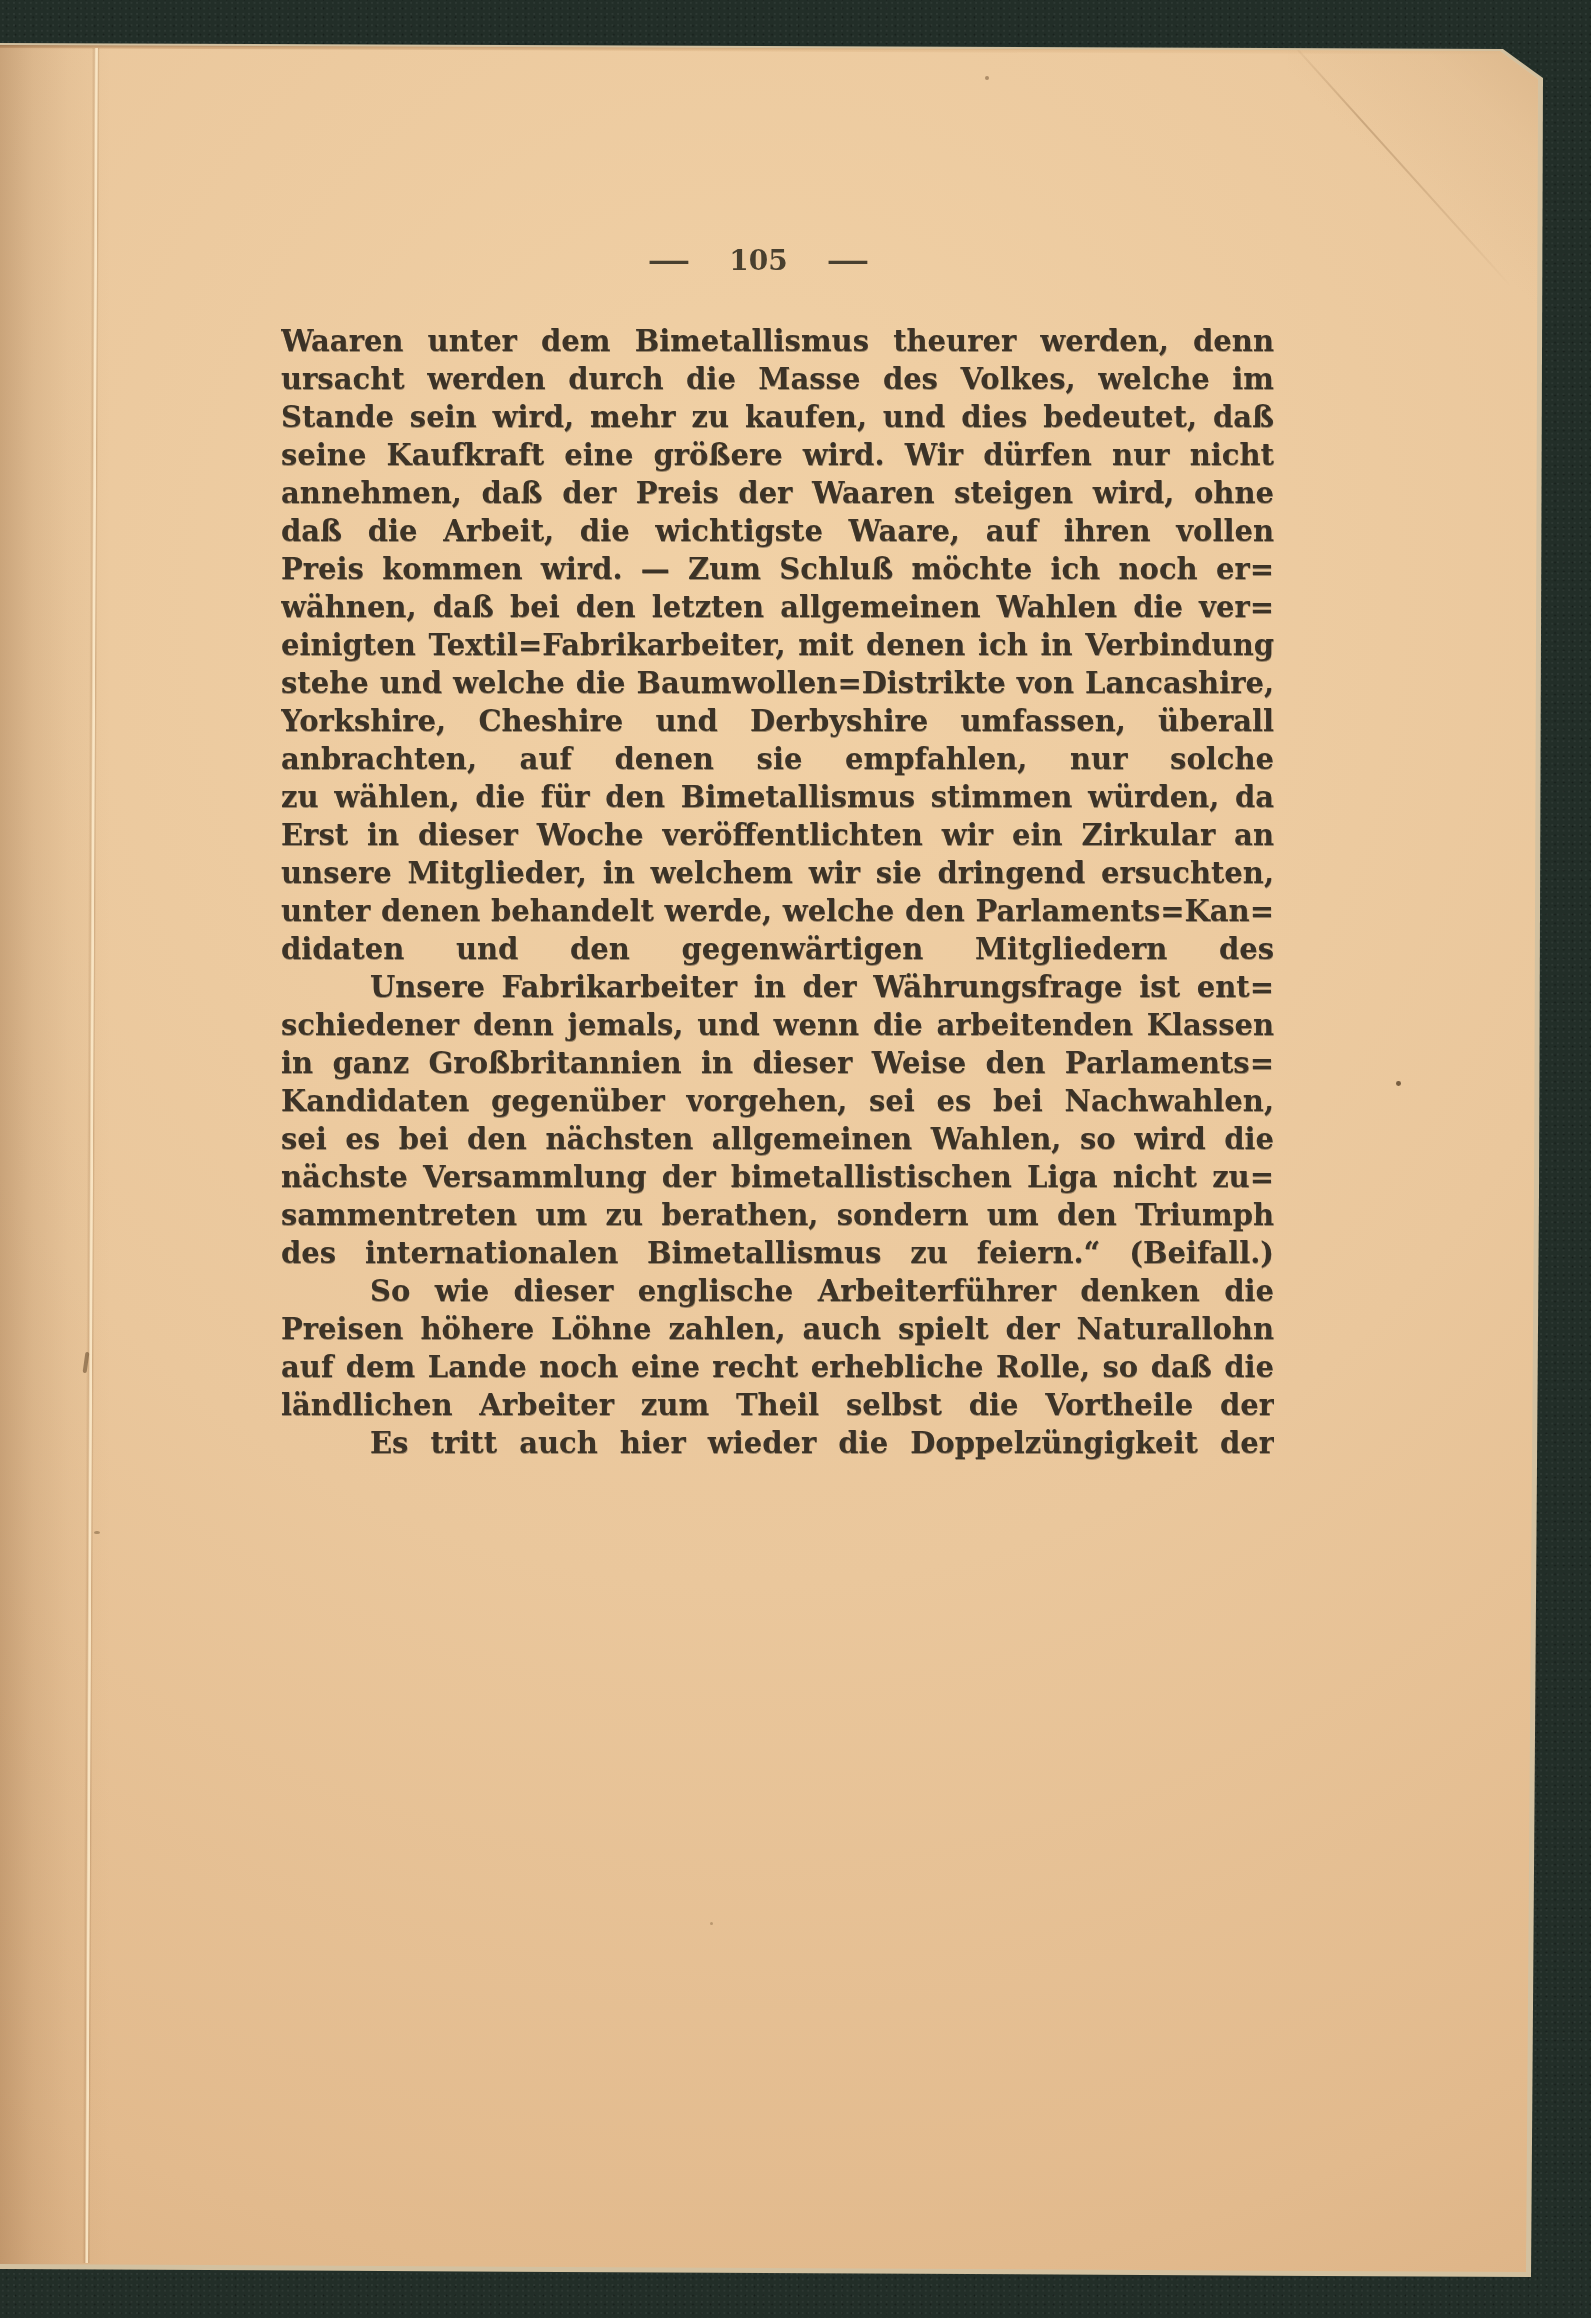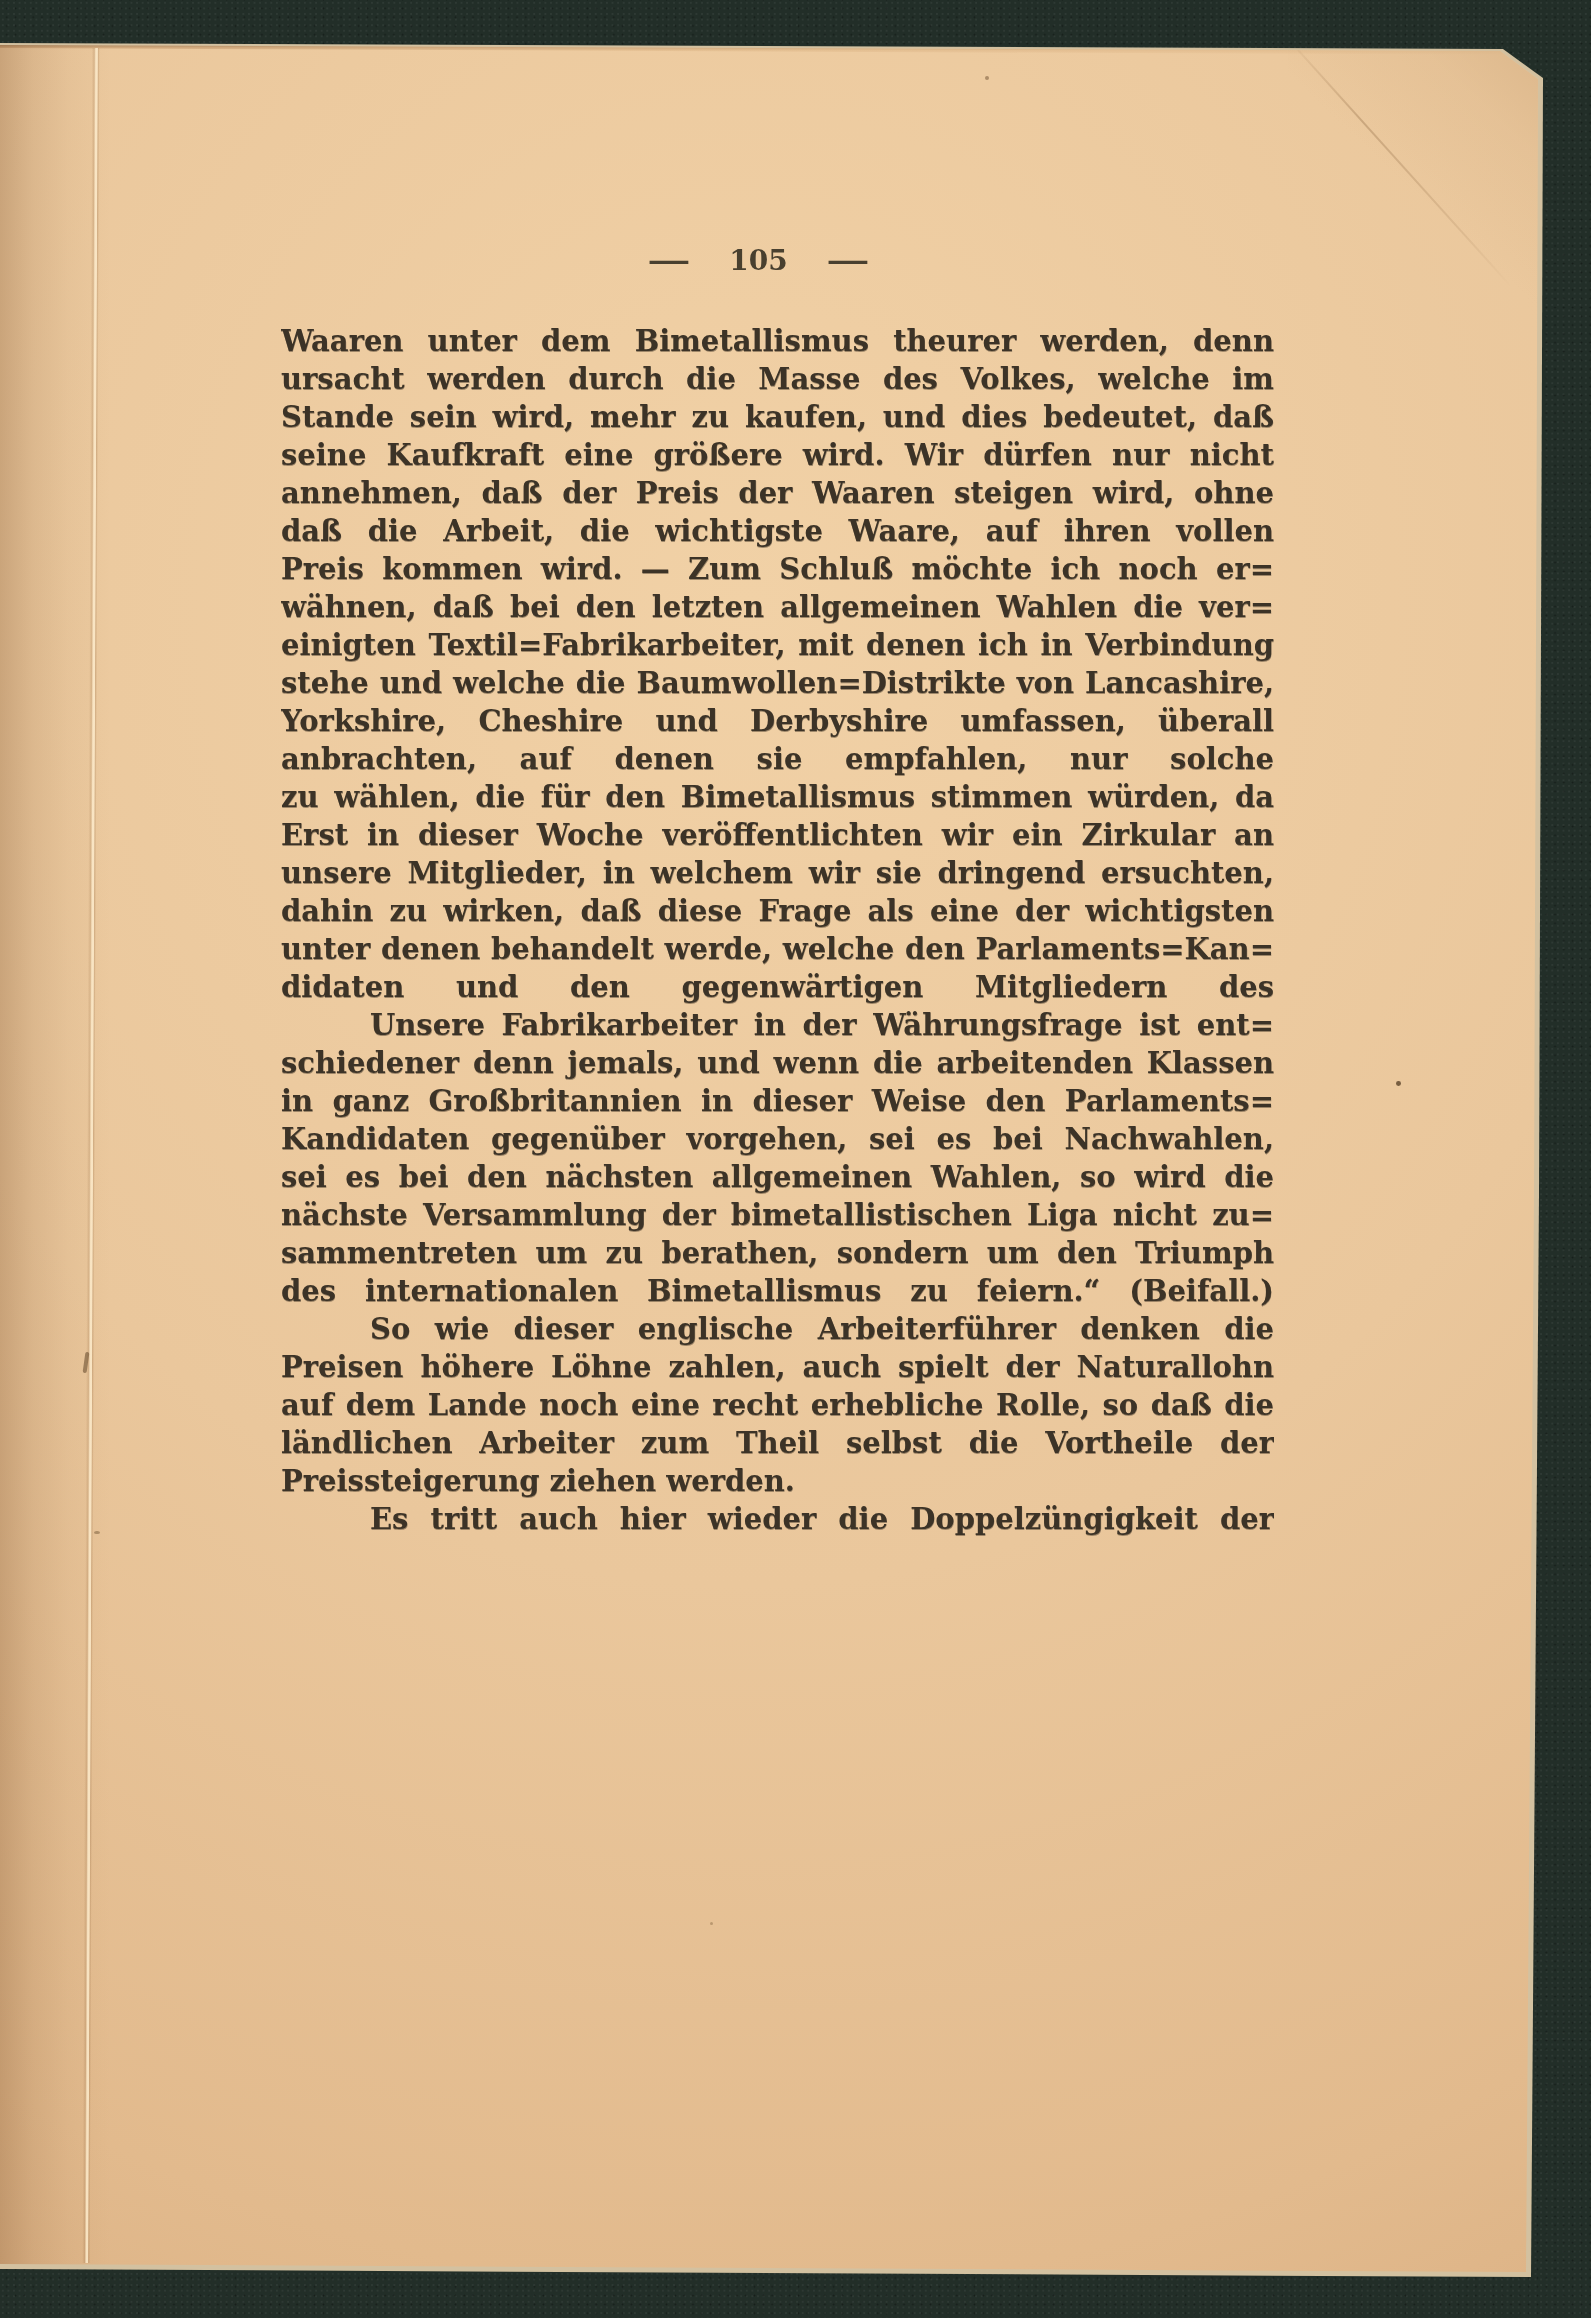--- a/index.html
+++ b/index.html
@@ -111,40 +111,38 @@
           <div class="line">daß die Arbeit, die wichtigste Waare, auf ihren vollen</div>
           <div class="line">Preis kommen wird. — Zum Schluß möchte ich noch er=</div>
           <div class="line">wähnen, daß bei den letzten allgemeinen Wahlen die ver=</div>
           <div class="line">einigten Textil=Fabrikarbeiter, mit denen ich in Verbindung</div>
           <div class="line">stehe und welche die Baumwollen=Distrikte von Lancashire,</div>
           <div class="line">Yorkshire, Cheshire und Derbyshire umfassen, überall Plakate</div>
           <div class="line">anbrachten, auf denen sie empfahlen, nur solche Kandidaten</div>
           <div class="line">zu wählen, die für den Bimetallismus stimmen würden, da</div>
           <div class="line">Erst in dieser Woche veröffentlichten wir ein Zirkular an</div>
           <div class="line">unsere Mitglieder, in welchem wir sie dringend ersuchten,</div>
-          <div class="line">dahin zu wirken, daß diese Frage als eine der wichtigsten</div>
           <div class="line">unter denen behandelt werde, welche den Parlaments=Kan=</div>
           <div class="line">didaten und den gegenwärtigen Mitgliedern des Unterhauses</div>
         </div>
         <div class="para">
           <div class="line indent">Unsere Fabrikarbeiter in der Währungsfrage ist ent=</div>
           <div class="line">schiedener denn jemals, und wenn die arbeitenden Klassen</div>
           <div class="line">in ganz Großbritannien in dieser Weise den Parlaments=</div>
           <div class="line">Kandidaten gegenüber vorgehen, sei es bei Nachwahlen,</div>
           <div class="line">sei es bei den nächsten allgemeinen Wahlen, so wird die</div>
           <div class="line">nächste Versammlung der bimetallistischen Liga nicht zu=</div>
           <div class="line">sammentreten um zu berathen, sondern um den Triumph</div>
           <div class="line">des internationalen Bimetallismus zu feiern.“ (Beifall.)</div>
         </div>
         <div class="para">
           <div class="line indent">So wie dieser englische Arbeiterführer denken die</div>
           <div class="line">Preisen höhere Löhne zahlen, auch spielt der Naturallohn</div>
           <div class="line">auf dem Lande noch eine recht erhebliche Rolle, so daß die</div>
           <div class="line">ländlichen Arbeiter zum Theil selbst die Vortheile der</div>
-          <div class="line no-stretch">Preissteigerung ziehen werden.</div>
         </div>
         <div class="para">
           <div class="line indent">Es tritt auch hier wieder die Doppelzüngigkeit der</div>
         </div>
       </div>
 
     <div class="speck s1"></div>
     <div class="speck s2"></div>
     <div class="speck s3"></div>
     <div class="speck s4"></div>

